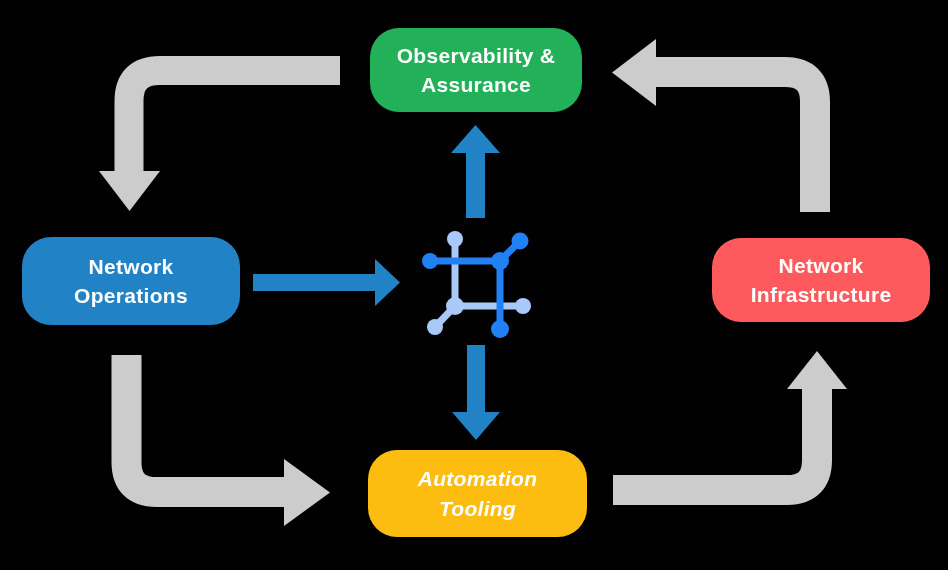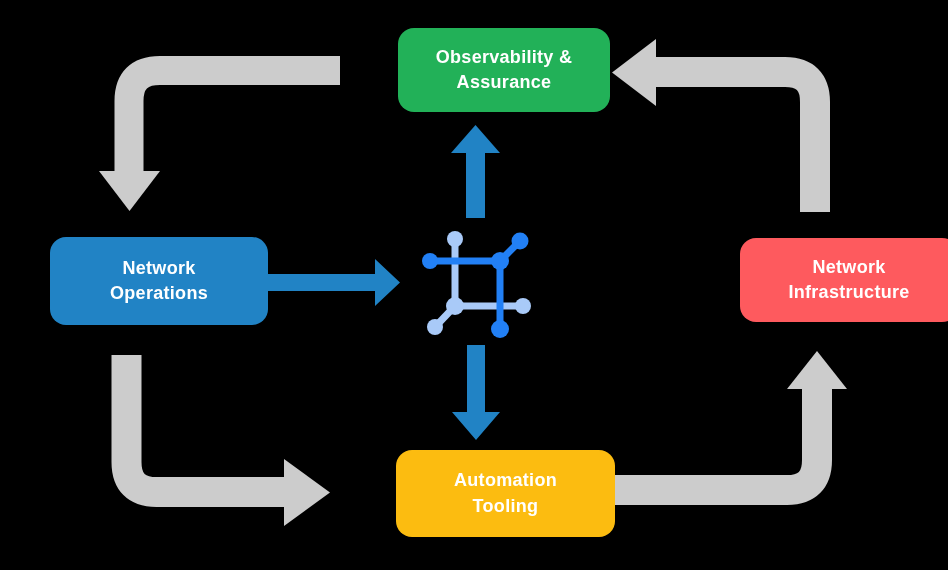--- a/index.html
+++ b/index.html
@@ -3,24 +3,23 @@
 <meta charset="utf-8">
 <style>
   html,body{margin:0;padding:0;background:#000;}
   #stage{
     position:relative;width:948px;height:570px;overflow:hidden;
     font-family:"Liberation Sans","DejaVu Sans",sans-serif;
   }
   #arrow-layer{position:absolute;left:0;top:0;}
   .node-box{
     position:absolute;display:flex;align-items:center;justify-content:center;
-    border-radius:16px;color:#fff;text-align:center;
-    font-size:18px;font-weight:600;line-height:1.4;letter-spacing:.3px;
+    border-radius:29px;color:#fff;text-align:center;
+    font-size:21px;font-weight:600;line-height:1.4;letter-spacing:.3px;
     white-space:pre-line;
-    margin-left:28px;
   }
   #box-observability{left:370px;top:28px;width:212px;height:84px;}
   #box-operations{left:22px;top:237px;width:218px;height:88px;}
   #box-infrastructure{left:712px;top:238px;width:218px;height:84px;}
   #box-automation{left:368px;top:450px;width:219px;height:87px;}
 </style>
 </head>
 <body>
 
 <div id="stage">
@@ -87,18 +86,18 @@
   <div id="box-operations" class="node-box" style="background: rgb(33, 131, 197);">
     <span>Network
 Operations</span>
   </div>
 
   <div id="box-infrastructure" class="node-box" style="background: rgb(254, 90, 94);">
     <span>Network
 Infrastructure</span>
   </div>
 
-  <div id="box-automation" class="node-box" style="background: rgb(252, 188, 16);">
+  <div id="box-automation" class="node-box" style="background: rgb(252, 188, 16); font-style: italic;">
     <span>Automation
 Tooling</span>
   </div>
 
 </div>
 
 </body></html>

